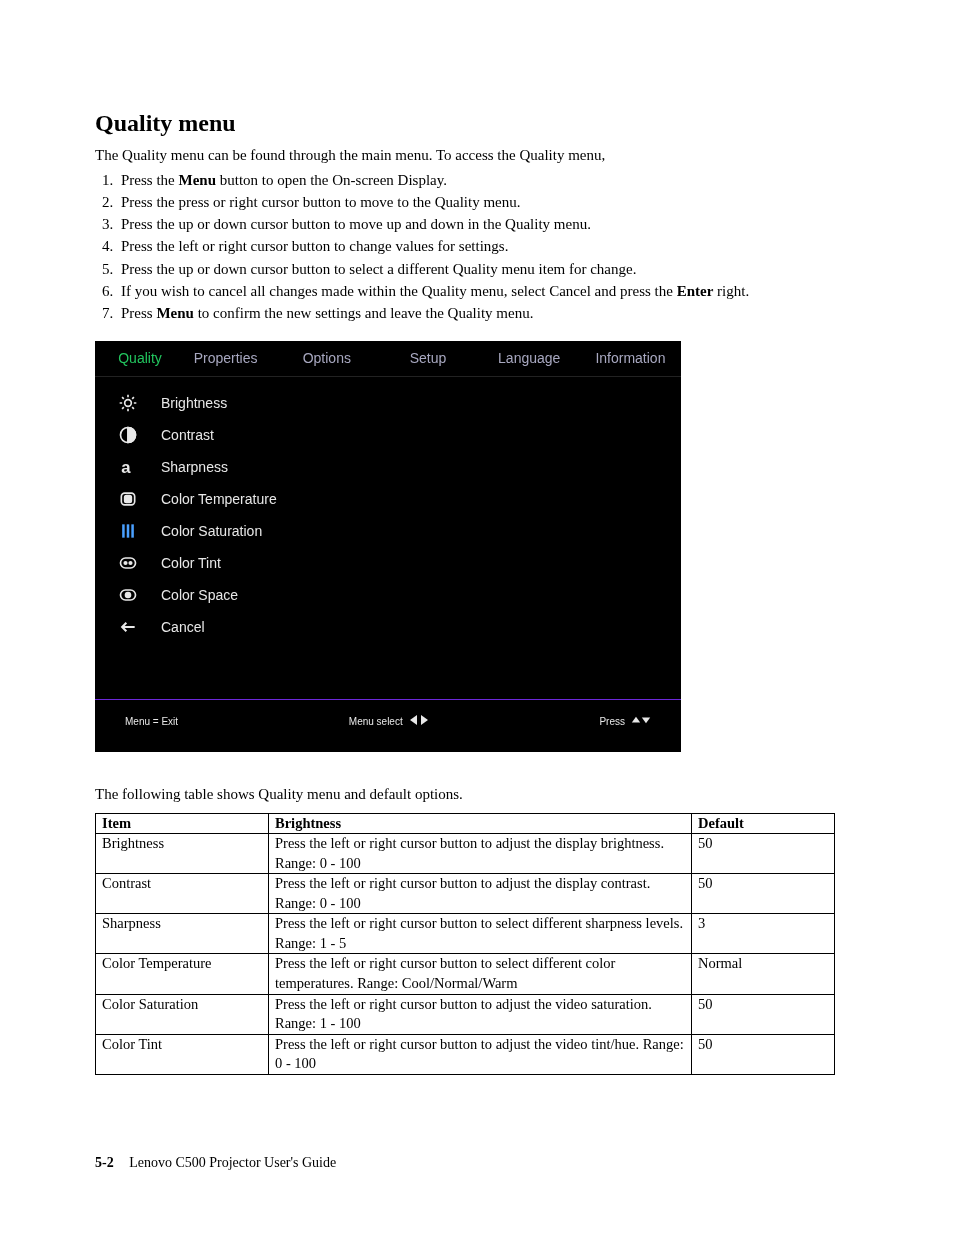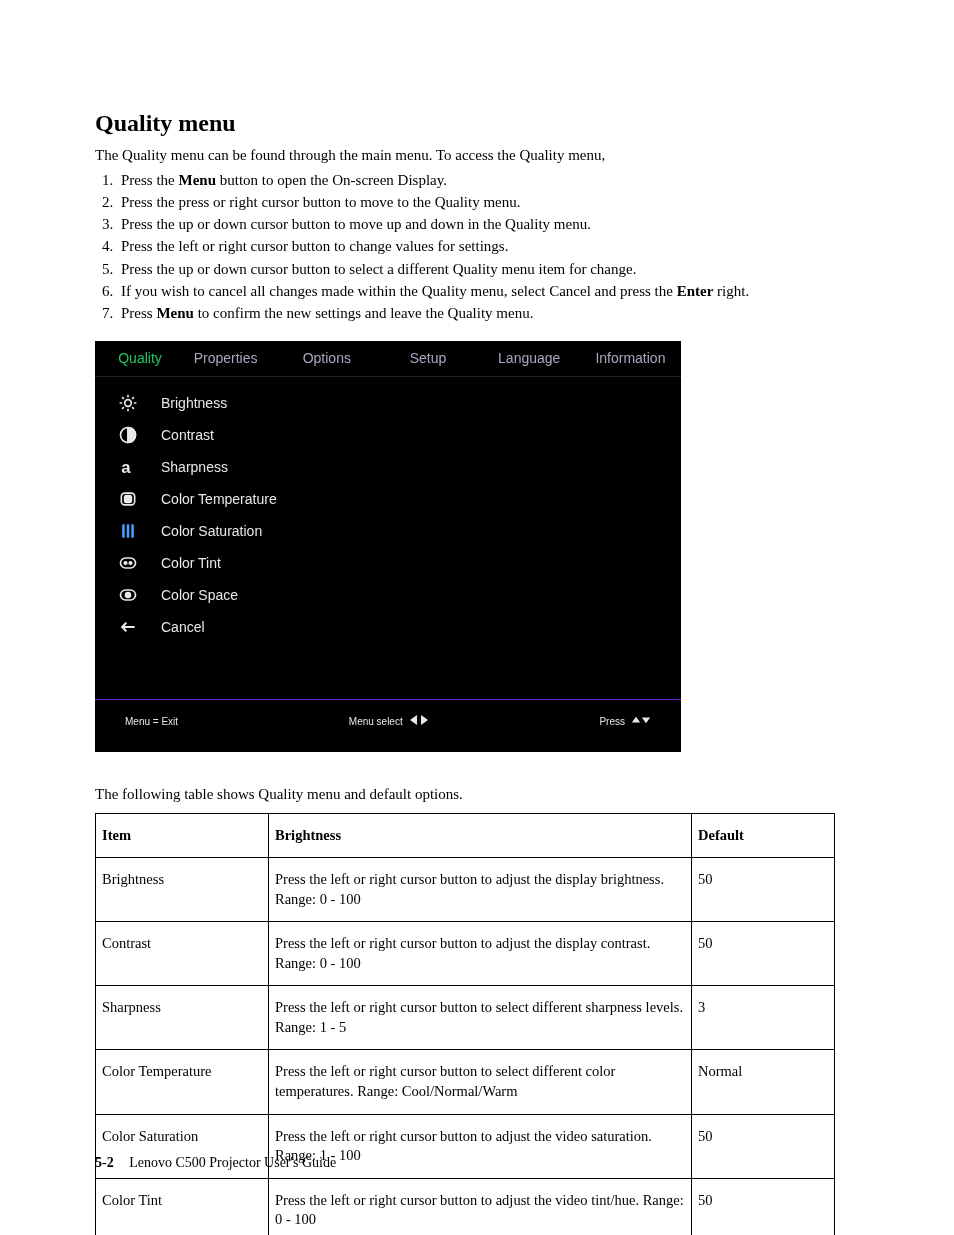--- a/index.html
+++ b/index.html
@@ -73,21 +73,21 @@
   }
   .osd-footer-part { display:flex; align-items:center; gap:6px;}
   .caption { margin: 32px 0 8px 0; }
   table.opts {
     border-collapse: collapse;
     width: 740px;
     font-size: 14.5px;
   }
   table.opts th, table.opts td {
     border: 1px solid #000;
-    padding: 12px 6px;
+    padding: 0 6px;
     vertical-align: top;
     text-align: left;
   }
   table.opts th { font-weight: bold; }
   .col-item { width: 160px; }
   .col-def { width: 130px; }
   .footer {
     position: absolute;
     left: 95px;
     top: 1154px;

